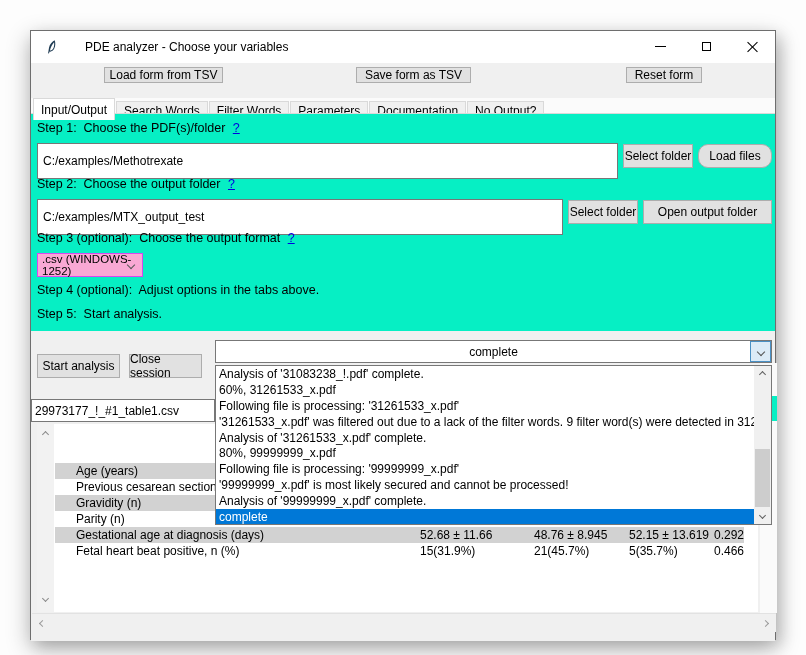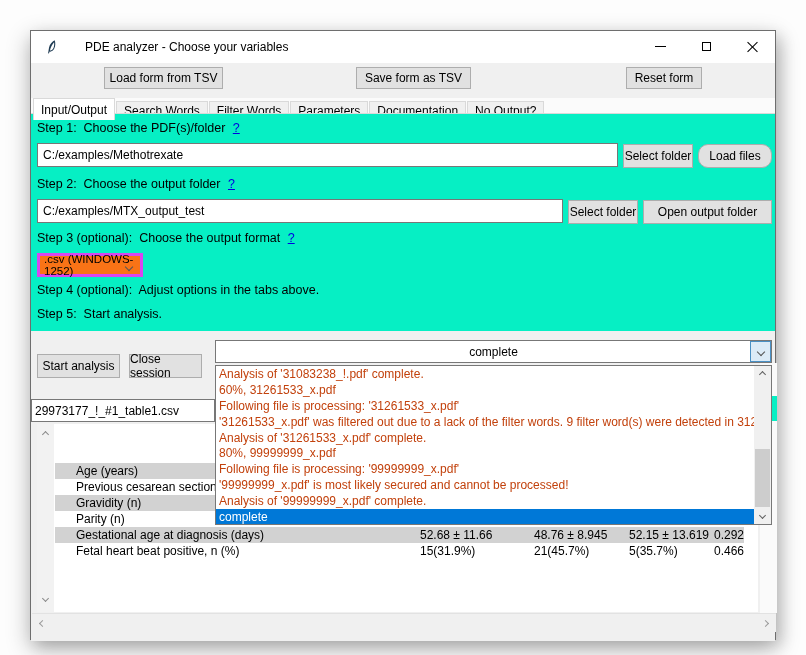--- a/index.html
+++ b/index.html
@@ -14,37 +14,37 @@
   .win-controls { position:absolute; right:0; top:0; height:31px; display:flex; }
   .wc { width:46px; height:31px; display:flex; align-items:center; justify-content:center; }
   .glyph-min { width:11px; height:1px; background:#000; }
   .glyph-max { width:9px; height:9px; border:1px solid #000; }
   .glyph-close { position:relative; width:11px; height:11px; }
   .glyph-close::before,.glyph-close::after { content:""; position:absolute; left:5px; top:-1px; width:1px; height:14px; background:#000; }
   .glyph-close::before { transform:rotate(45deg); } .glyph-close::after { transform:rotate(-45deg); }
 
   
   .toolbar { position:absolute; left:0; top:32px; width:100%; height:28px; background:#f0f0f0; }
-  .btn { position:absolute; height:22px; background:#e1e1e1; border:1px solid #adadad; font-size:12px; color:#000;
+  .btn { position:absolute; height:16px; background:#e1e1e1; border:1px solid #adadad; font-size:12px; color:#000;
          display:flex; align-items:center; justify-content:center; cursor:default; }
 
   
   .tabstrip { position:absolute; left:0; top:67px; width:100%; height:22px; background:#fbfbfb; display:flex; align-items:flex-end; padding-left:2px; }
   .tab { height:19px; background:#f0f0f0; border:1px solid #d9d9d9; border-bottom:none; font-size:12px; color:#000;
          display:flex; align-items:center; padding:0 7px; margin-right:1px; }
   .tab.selected { height:22px; background:#ffffff; position:relative; z-index:3; }
 
   
   .pane { position:absolute; left:0; top:82px; width:100%; height:218px; background:#06EFC4; border-top:1px solid #d9d9d9; }
   .steprow { position:absolute; left:6px; font-size:12.5px; color:#000; white-space:nowrap; }
   .steprow b { font-weight:normal; }
   .help-link { color:#0000e0; text-decoration:underline; margin-left:4px; }
-  .entry { position:absolute; height:24px; background:#fff; border:1px solid #777; font-size:12px; color:#000;
+  .entry { position:absolute; height:36px; background:#fff; border:1px solid #777; font-size:12px; color:#000;
            display:flex; align-items:center; padding-left:5px; white-space:nowrap; overflow:hidden; }
-  .combo { position:absolute; height:24px; background:#f97316; border:3px solid #d946ef; font-size:11.5px; color:#000;
+  .combo { position:absolute; height:24px; background:#f9a8d4; border:1px solid #d946ef; font-size:11.5px; color:#000;
            display:flex; align-items:center; padding-left:4px; }
   .combo .chev { position:absolute; right:8px; top:8px; }
 
   .chev { display:inline-block; width:6px; height:6px; border-right:1.4px solid #555; border-bottom:1.4px solid #555; }
   .chev.down { transform:rotate(45deg); }
   .chev.up { transform:rotate(-135deg); }
   .chev.left { transform:rotate(135deg); }
   .chev.right { transform:rotate(-45deg); }
 
   
@@ -52,21 +52,21 @@
 
   
   .status-combo { position:absolute; left:184px; top:309px; width:557px; height:23px; background:#fff; border:1px solid #777; }
   .status-combo .val { position:absolute; left:0; top:0; width:100%; height:100%; display:flex; align-items:center; justify-content:center; font-size:12px; }
   .status-combo .dd-btn { position:absolute; right:0; top:0; width:21px; height:21px; background:#dcebf7; border:1px solid #4a90c4;
                           display:flex; align-items:center; justify-content:center; }
 
   
   .popup { position:absolute; left:184px; top:334px; width:557px; height:160px; background:#fff; border:1px solid #777; z-index:20; }
   .popup .rows { position:absolute; left:0; top:0; right:17px; bottom:0; overflow:hidden; }
-  .lrow { height:15.9px; font-size:12px; color:#c2410c; white-space:nowrap; overflow:hidden; padding-left:3px; display:flex; align-items:center; }
+  .lrow { height:15.9px; font-size:12px; color:#000000; white-space:nowrap; overflow:hidden; padding-left:3px; display:flex; align-items:center; }
   .lrow.selected { background:#0078d7; color:#fff; }
   .vsb { position:absolute; right:0; top:0; width:17px; height:100%; background:#f0f0f0; }
   .vsb .arrow { position:absolute; left:0; width:17px; height:17px; display:flex; align-items:center; justify-content:center; background:#f0f0f0; }
   .vsb .arrow .chev { border-color:#606060; width:5px; height:5px; }
   .vsb .thumb { position:absolute; left:1px; width:15px; background:#cdcdcd; }
 
   
   .right-sliver { position:absolute; left:729px; top:332px; width:17px; height:250px; background:#fafafa; z-index:5; }
   .right-sliver .teal-thumb { position:absolute; left:0; top:33px; width:17px; height:25px; background:#06EFC4; }
 

